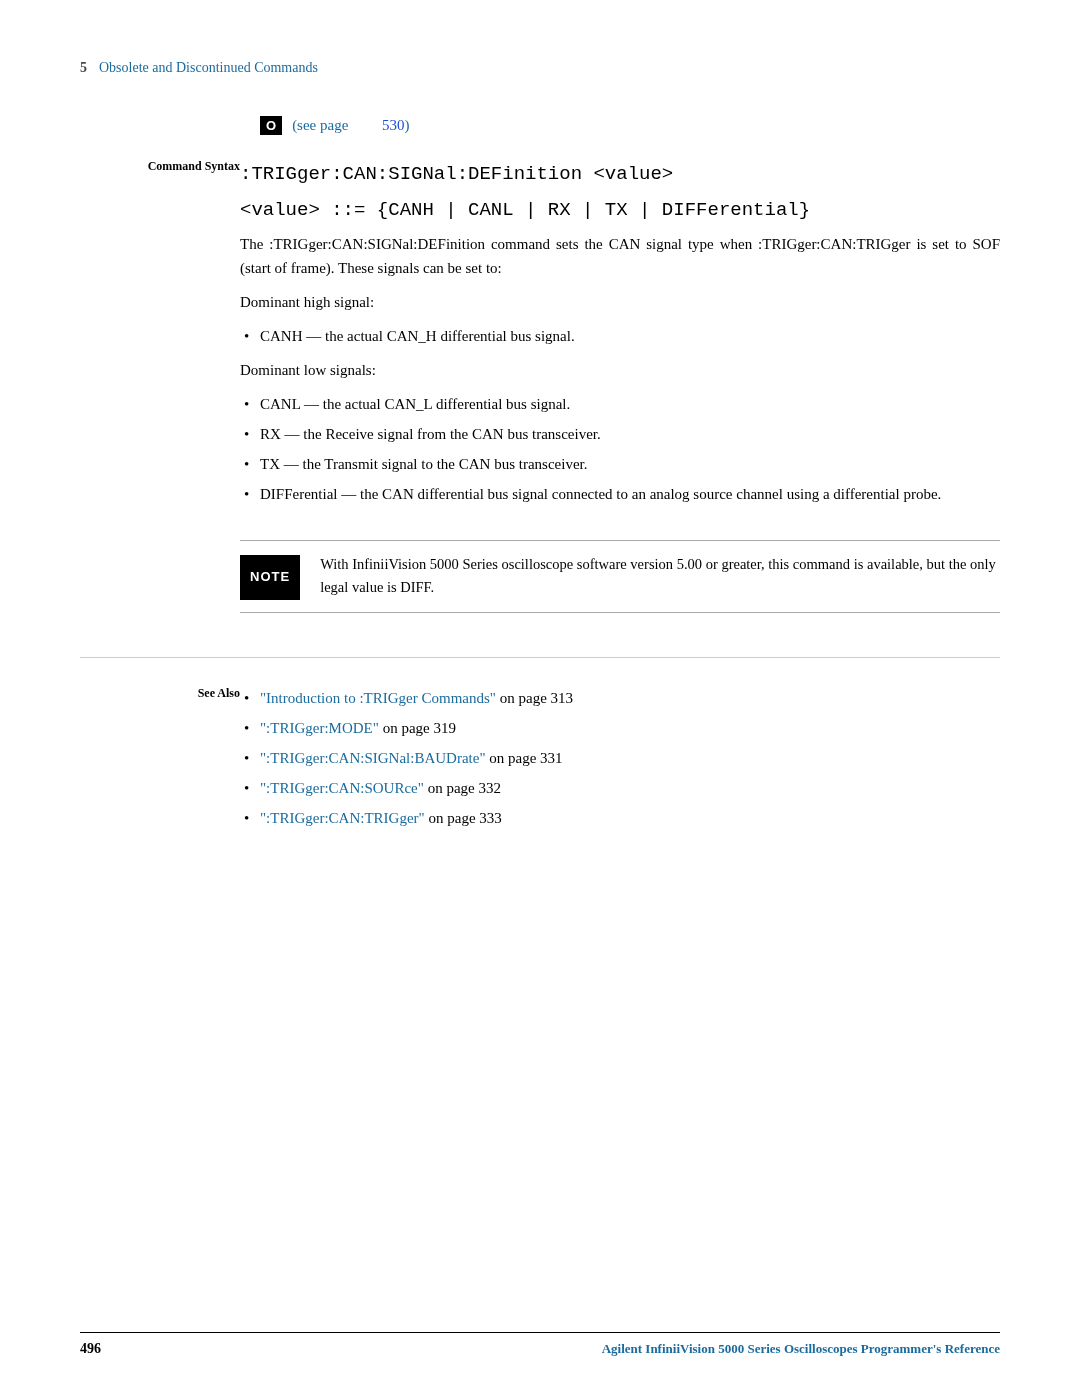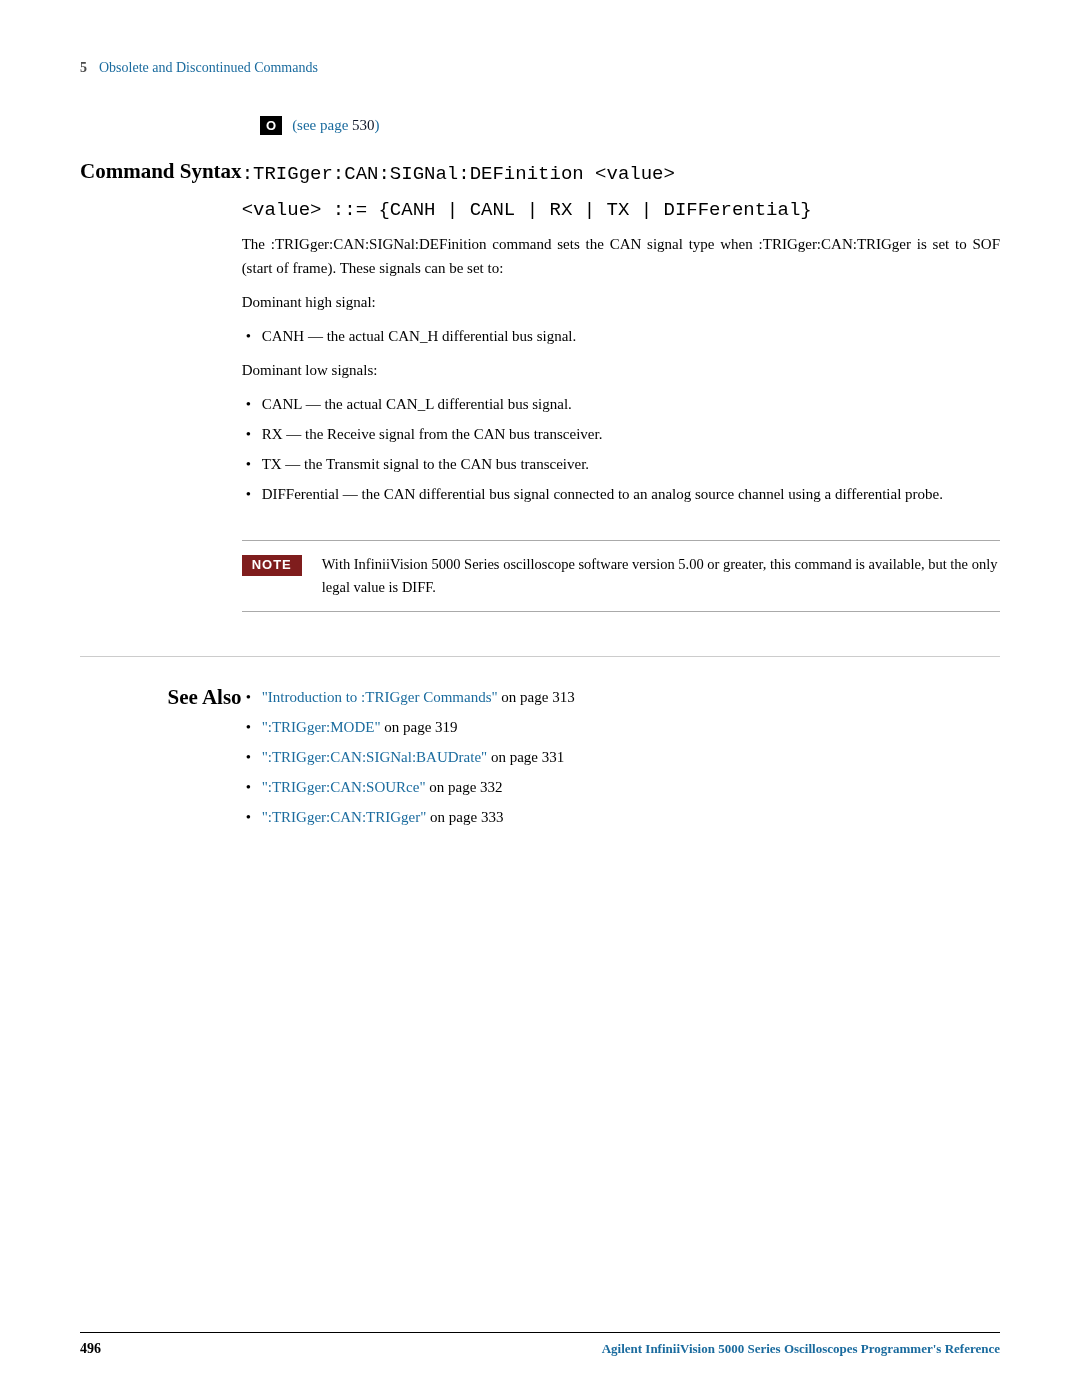--- a/index.html
+++ b/index.html
@@ -70,39 +70,40 @@
       padding: 2px 6px;
       display: inline-block;
     }
 
     .see-page-link {
       color: #1a6b9e;
       font-size: 15px;
     }
 
     .see-page-link a {
-      color: #0f172a;
+      color: #1d4ed8;
       text-decoration: none;
+      margin-left: 30px;
     }
 
     .content-table {
       width: 100%;
       border-collapse: collapse;
       margin-top: 0;
     }
 
     .content-table td {
       vertical-align: top;
       padding: 4px 0;
     }
 
     .label-cell {
       width: 160px;
       font-weight: bold;
-      font-size: 21px;
+      font-size: 12px;
       padding-right: 20px;
       white-space: nowrap;
       padding-top: 2px;
       text-align: right;
     }
 
     .content-cell {
       font-size: 15px;
       line-height: 1.6;
     }
@@ -152,26 +153,26 @@
     .note-row {
       display: flex;
       align-items: flex-start;
       margin: 16px 0;
       border-top: 1px solid #aaa;
       border-bottom: 1px solid #aaa;
       padding: 12px 0;
     }
 
     .note-badge {
-      background: #7f1d1d;
+      background: #000000;
       color: #ffffff;
       font-weight: bold;
       font-size: 13px;
       font-family: Arial, sans-serif;
-      padding: 0 10px;
+      padding: 12px 10px;
       margin-right: 20px;
       white-space: nowrap;
       margin-top: 2px;
       letter-spacing: 1px;
     }
 
     .note-text {
       font-size: 14.5px;
       line-height: 1.6;
       flex: 1;

